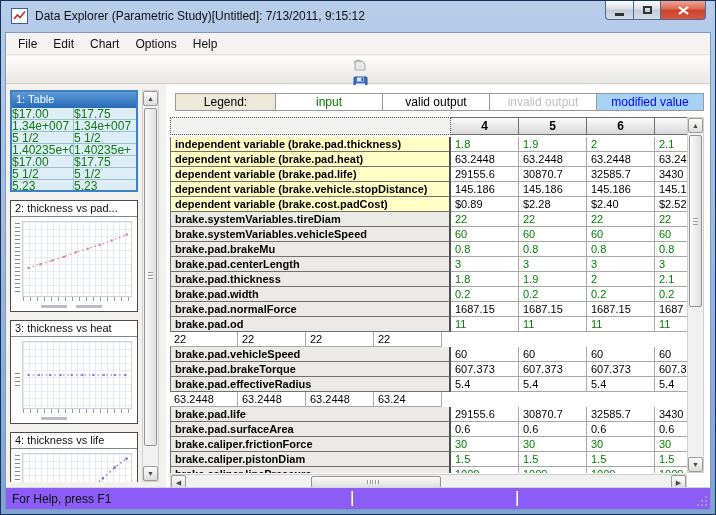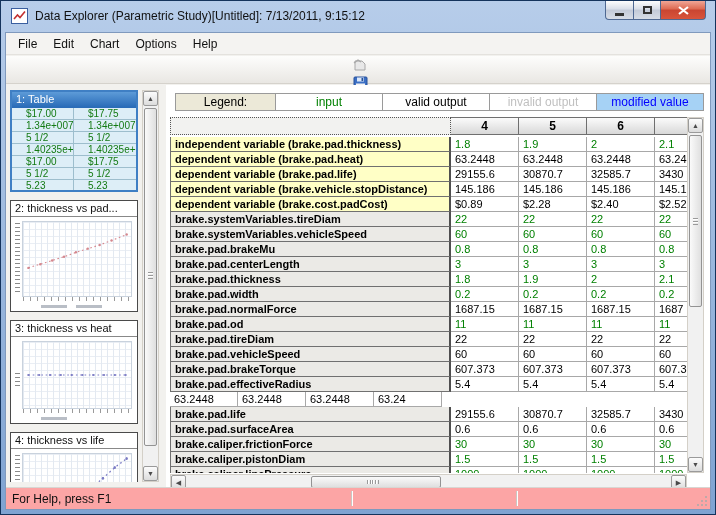--- a/index.html
+++ b/index.html
@@ -46,21 +46,21 @@
   .main-panel { position:absolute; left:160px; top:52px; right:0; bottom:22px; background:#fff; }
   
   .sidebar { position:absolute; left:4px; top:57px; width:128px; height:392px; overflow:hidden; }
   .thumb { border:1px solid #4a4a4a; background:#fff; margin-bottom:8px; }
   .thumb.sel { border:2px solid #3f7fc4; }
   .thumb-hdr { height:16px; font-size:11px; padding:1px 4px; color:#111; background:#fff;
                border-bottom:1px solid #888; white-space:nowrap; overflow:hidden; }
   .thumb.sel .thumb-hdr { background:linear-gradient(#5d9bd8,#2a6cb8); color:#fff; border-bottom:1px solid #2a6cb8; }
   .mini-table { background:#ddeef7; }
   .mt-row { display:flex; height:12px; border-bottom:1px solid #9dbecd; }
-  .mt-cell { width:50%; font-size:10px; color:#137a13; padding:0 14px; overflow:hidden; white-space:nowrap;
+  .mt-cell { width:50%; font-size:12px; color:#137a13; padding:0 0; overflow:hidden; white-space:nowrap;
              border-right:1px solid #9dbecd; line-height:12px; }
   .mt-cell:last-child { border-right:none; }
   .chart-body { position:relative; background:#fff; }
   .plot { position:absolute; left:11px; right:5px; top:4px; bottom:14px; border:1px solid #c9d2dd;
           background-image:repeating-linear-gradient(to right,#e3e9f1 0 1px,transparent 1px 6px),
                            repeating-linear-gradient(to bottom,#eaeef4 0 1px,transparent 1px 7px); }
   .plot svg { position:absolute; inset:0; width:100%; height:100%; }
   .ticks-left { position:absolute; left:4px; top:6px; bottom:16px; width:5px;
                 background:repeating-linear-gradient(to bottom,#8a8a8a 0 1px,transparent 1px 4px); }
   .ticks-left.mid { top:42%; bottom:42%; }
@@ -89,21 +89,21 @@
               border:1px solid #9a9a9a; border-radius:2px; color:#4a4a4a; font-size:7px;
               display:flex; align-items:center; justify-content:center; }
   .sb-thumb { position:absolute; background:linear-gradient(90deg,#fafafa,#dfdfdf); border:1px solid #939393;
               border-radius:2px; }
   .sb-thumb.h { background:linear-gradient(#fafafa,#dfdfdf); }
   .grip-v { position:absolute; left:3px; right:3px; height:7px;
             background:repeating-linear-gradient(to bottom,#9a9a9a 0 1px,#fff 1px 2px, transparent 2px 3px); }
   .grip-h { position:absolute; top:3px; bottom:3px; width:7px;
             background:repeating-linear-gradient(to right,#9a9a9a 0 1px,#fff 1px 2px, transparent 2px 3px); }
   
-  .statusbar { position:absolute; left:0; right:0; bottom:0; height:22px; background:#fca5a5;
+  .statusbar { position:absolute; left:0; right:0; bottom:0; height:22px; background:#8b5cf6;
                border-top:1px solid #d8d6d2; }
   .status-msg { position:absolute; left:6px; top:4px; font-size:12px; color:#111; }
   .status-sep { position:absolute; top:3px; bottom:3px; width:1px; background:#cac7c2; box-shadow:1px 0 0 #fff; }
   .resize-grip { position:absolute; right:2px; bottom:2px; }
   .icon16 { width:17px; height:16px; display:block; }
 </style>
 </head>
 <body>
 
 <div class="window">
@@ -435,21 +435,20 @@
           <div class="td val" style="color: rgb(0, 0, 0);">1687</div>
         </div>
         <div class="tr">
           <div class="td rowlabel g">brake.pad.od</div>
           <div class="td val" style="color: rgb(0, 128, 0);">11</div>
           <div class="td val" style="color: rgb(0, 128, 0);">11</div>
           <div class="td val" style="color: rgb(0, 128, 0);">11</div>
           <div class="td val" style="color: rgb(0, 128, 0);">11</div>
         </div>
         <div class="tr">
-          <div class="td rowlabel g">brake.pad.tireDiam</div>
           <div class="td val" style="color: rgb(0, 0, 0);">22</div>
           <div class="td val" style="color: rgb(0, 0, 0);">22</div>
           <div class="td val" style="color: rgb(0, 0, 0);">22</div>
           <div class="td val" style="color: rgb(0, 0, 0);">22</div>
         </div>
         <div class="tr">
           <div class="td rowlabel g">brake.pad.vehicleSpeed</div>
           <div class="td val" style="color: rgb(0, 0, 0);">60</div>
           <div class="td val" style="color: rgb(0, 0, 0);">60</div>
           <div class="td val" style="color: rgb(0, 0, 0);">60</div>

